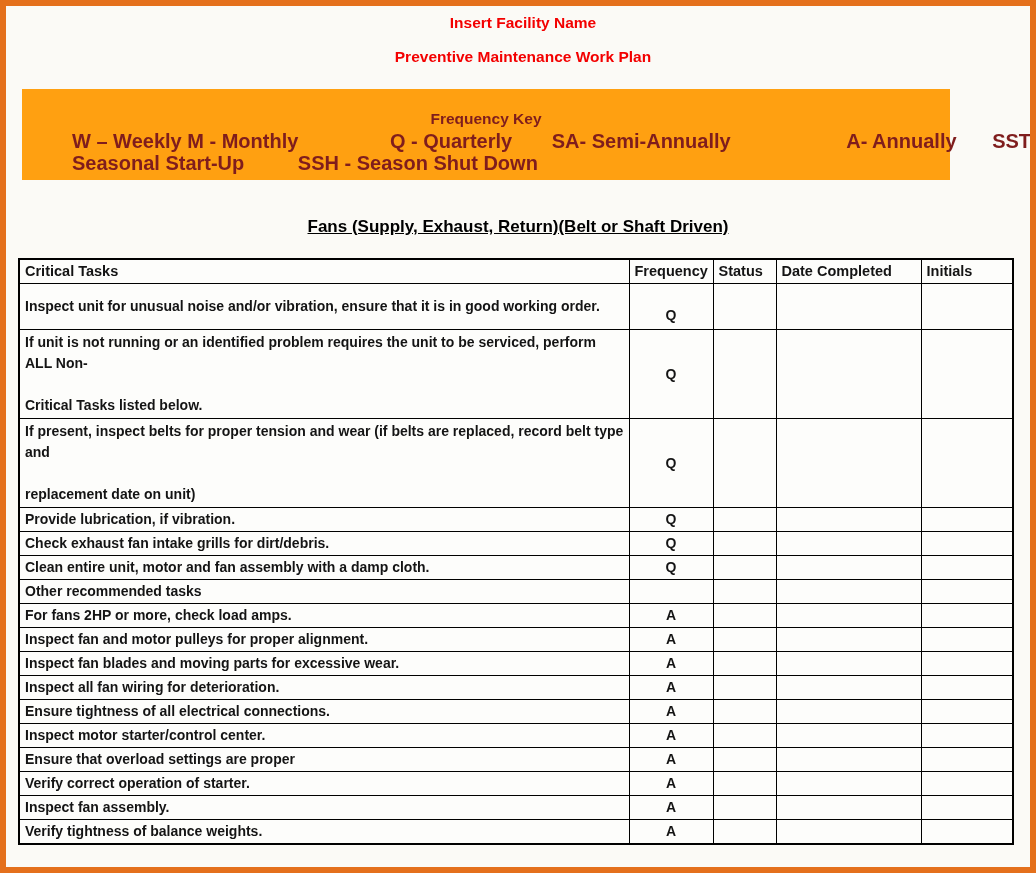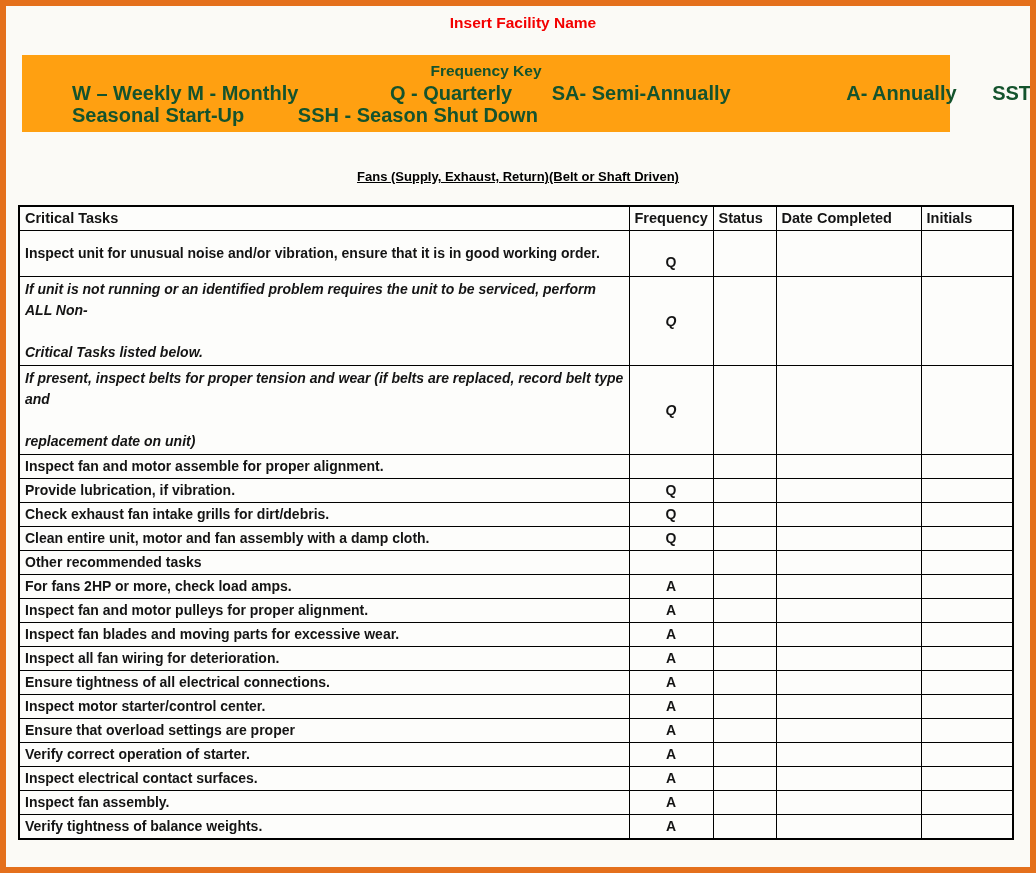--- a/index.html
+++ b/index.html
@@ -25,37 +25,37 @@
     font-size: 15.5px;
     line-height: 19px;
     margin-left: 10px;
   }
   .doc-subtitle { margin-top: 15px; }
 
   
   .freq-banner {
     margin: 23px 80px 6px 16px;
     background: var(--banner-background, #ffa011);
-    padding: 5px 0 6px 0;
-    color: #14532d;
+    padding: 19px 0 6px 0;
+    color: #7f1d1d;
   }
   .freq-title  { text-align: center; font-size: 15.5px; line-height: 22px; }
   .freq-line   { padding-left: 50px; font-size: 20px; line-height: 22px; white-space: nowrap; }
   .freq-line span { display: inline-block; }
   .line1 span:nth-child(2) { margin-left: 86px; }
   .line1 span:nth-child(3) { margin-left: 34px; }
   .line1 span:nth-child(4) { margin-left: 110px; }
   .line1 span:nth-child(5) { margin-left: 30px; }
   .line2 span:nth-child(2) { margin-left: 48px; }
 
   
   .section-heading {
     text-align: center;
     margin-top: 37px;
-    font-size: 13px;
+    font-size: 17px;
     text-decoration: underline;
     color: #000;
   }
 
   
   table.pm-table {
     border-collapse: collapse;
     table-layout: fixed;
     width: 994px;
     margin: 21px 0 0 12px;
@@ -70,35 +70,36 @@
     text-align: left;
     vertical-align: middle;
     overflow: hidden;
   }
   .pm-table th { font-size: 14.5px; height: 24px; }
   .pm-table td { height: 23px; }
   td.task  { white-space: pre-wrap; }
   td.freq  { text-align: center; }
   tr.h-2 { height: 46px; }
   tr.h-2 td.freq { vertical-align: bottom; padding-bottom: 3px; }
-  tr.h-4 { height: 89px; font-style: italic; }
+  tr.h-4 { height: 89px; }
 
   .col-task { width: 610px; }
   .col-freq { width: 84px; }
   .col-stat { width: 63px; }
   .col-date { width: 145px; }
   .col-init { width: 92px; }
 </style>
 </head>
 <body>
 
 <div class="page">
 
   <div class="titles">
     <div class="doc-title">Insert Facility Name</div>
+    <div class="doc-subtitle">Preventive Maintenance Work Plan</div>
   </div>
 
   <div class="freq-banner">
     <div class="freq-title">Frequency Key</div>
     <div class="freq-line line1">
       <span>W – Weekly M - Monthly</span>
       <span>Q - Quarterly</span>
       <span>SA- Semi-Annually</span>
       <span>A- Annually</span>
       <span>SST -</span>
@@ -148,27 +149,20 @@
       <tr class="h-4">
         <td class="task">If present, inspect belts for proper tension and wear (if belts are replaced, record belt type and
 
 replacement date on unit)</td>
         <td class="freq">Q</td>
         <td class="stat"></td>
         <td class="datec"></td>
         <td class="init"></td>
       </tr>
       <tr>
-        <td class="task">Inspect fan and motor assemble for proper alignment.</td>
-        <td class="freq"></td>
-        <td class="stat"></td>
-        <td class="datec"></td>
-        <td class="init"></td>
-      </tr>
-      <tr>
         <td class="task">Provide lubrication, if vibration.</td>
         <td class="freq">Q</td>
         <td class="stat"></td>
         <td class="datec"></td>
         <td class="init"></td>
       </tr>
       <tr>
         <td class="task">Check exhaust fan intake grills for dirt/debris.</td>
         <td class="freq">Q</td>
         <td class="stat"></td>
@@ -239,27 +233,20 @@
         <td class="init"></td>
       </tr>
       <tr>
         <td class="task">Verify correct operation of starter.</td>
         <td class="freq">A</td>
         <td class="stat"></td>
         <td class="datec"></td>
         <td class="init"></td>
       </tr>
       <tr>
-        <td class="task">Inspect electrical contact surfaces.</td>
-        <td class="freq">A</td>
-        <td class="stat"></td>
-        <td class="datec"></td>
-        <td class="init"></td>
-      </tr>
-      <tr>
         <td class="task">Inspect fan assembly.</td>
         <td class="freq">A</td>
         <td class="stat"></td>
         <td class="datec"></td>
         <td class="init"></td>
       </tr>
       <tr>
         <td class="task">Verify tightness of balance weights.</td>
         <td class="freq">A</td>
         <td class="stat"></td>

